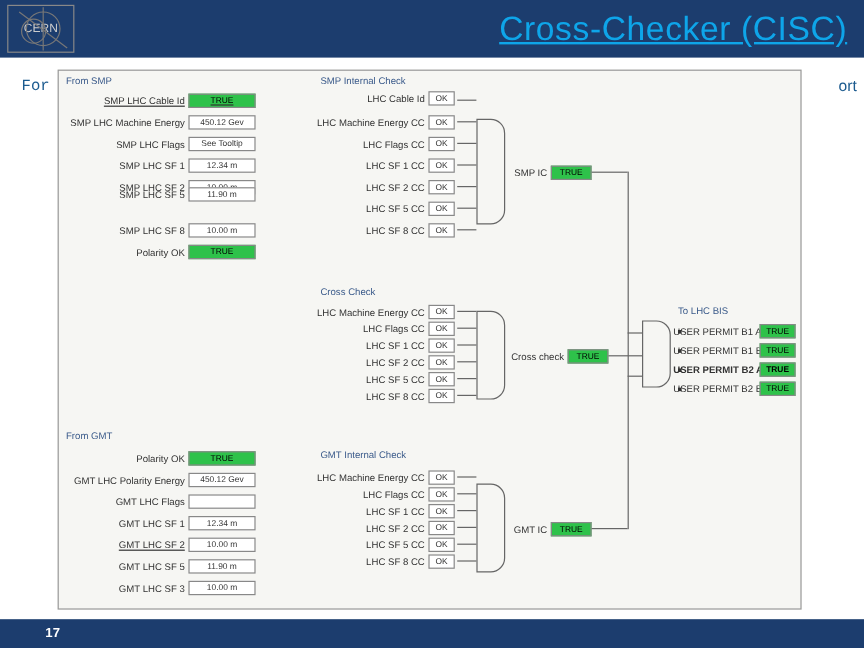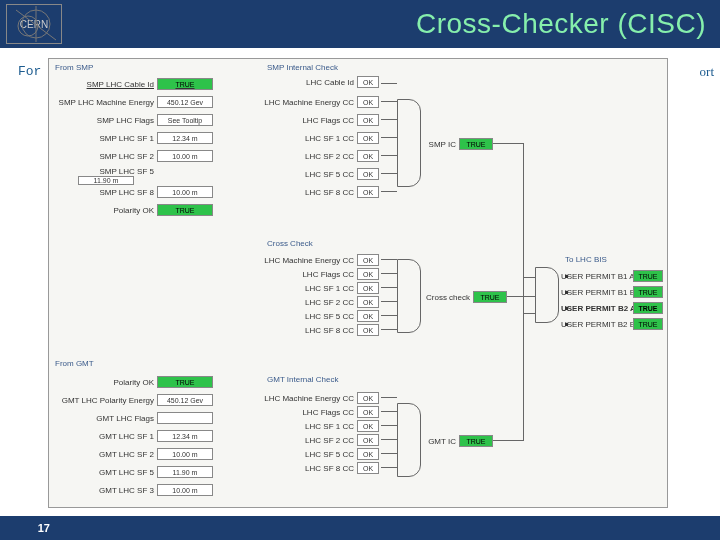--- a/index.html
+++ b/index.html
@@ -1,25 +1,25 @@
 <!DOCTYPE html>
 <html><head>
 <meta charset="utf-8">
 <style>
   * { margin: 0; padding: 0; box-sizing: border-box; }
   body { width: 720px; height: 540px; font-family: Arial, sans-serif; background: #fff; overflow: hidden; position: relative; }
 
   .header { height: 48px; background: #1c3d6e; display: flex; align-items: center; justify-content: space-between; padding: 0 6px; }
   .logo { width: 56px; height: 40px; background: #1c3d6e; border: 1px solid #888; display: flex; align-items: center; justify-content: center; color: #ccc; font-size: 10px; position: relative; }
   .logo svg { position: absolute; }
-  .title { color: #86efac; font-size: 28px; font-weight: 300; letter-spacing: 0.5px; padding-right: 8px; }
+  .title { color: #0ea5e9; font-size: 28px; font-weight: 300; letter-spacing: 0.5px; padding-right: 8px; text-decoration: underline; }
 
   .content { position: absolute; top: 48px; left: 0; right: 0; bottom: 24px; padding: 12px 20px 4px 20px; }
   .bg-text-left { position: absolute; top: 16px; left: 18px; color: #1c5b8f; font-family: 'Courier New', monospace; font-size: 13px; }
-  .bg-text-right { position: absolute; top: 16px; right: 6px; color: #1c5b8f; font-family: Liberation Serif, serif; font-size: 13px; }
+  .bg-text-right { position: absolute; top: 16px; right: 6px; color: #1c5b8f; font-family: Liberation Sans, sans-serif; font-size: 13px; }
 
   .panel { position: absolute; top: 10px; left: 48px; width: 620px; height: 450px; background: #f6f6f3; border: 1px solid #999; font-size: 8px; color: #333; }
 
   .section-label { position: absolute; color: #3a5a8a; font-size: 8px; }
 
   .row { position: absolute; display: flex; align-items: center; height: 14px; }
   .lbl { text-align: right; white-space: nowrap; padding-right: 3px; }
   .val { height: 12px; border: 1px solid #888; background: #fff; display: flex; align-items: center; justify-content: center; font-size: 7px; padding: 0 2px; white-space: nowrap; }
   .green { background: #2ec24a; color: #000; }
 
@@ -74,21 +74,21 @@
           <div class="val" style="width: 56px;">See Tooltip</div>
         </div>
         <div class="row" style="top: 72px; left: 6px;">
           <div class="lbl" style="width: 102px;">SMP LHC SF 1</div>
           <div class="val" style="width: 56px;">12.34 m</div>
         </div>
         <div class="row" style="top: 90px; left: 6px;">
           <div class="lbl" style="width: 102px;">SMP LHC SF 2</div>
           <div class="val" style="width: 56px;">10.00 m</div>
         </div>
-        <div class="row" style="top: 108px; left: 6px; flex-direction: column;">
+        <div class="row" style="top: 96px; left: 6px;">
           <div class="lbl" style="width: 102px;">SMP LHC SF 5</div>
           <div class="val" style="width: 56px;">11.90 m</div>
         </div>
         <div class="row" style="top: 126px; left: 6px; justify-content: flex-end;">
           <div class="lbl" style="width: 102px;">SMP LHC SF 8</div>
           <div class="val" style="width: 56px;">10.00 m</div>
         </div>
         <div class="row" style="top: 144px; left: 6px;">
           <div class="lbl" style="width: 102px;">Polarity OK</div>
           <div class="val green" style="width: 56px;">TRUE</div>
@@ -186,21 +186,21 @@
         </div>
         <div class="row" style="top: 352px; left: 6px;">
           <div class="lbl" style="width: 102px;">GMT LHC Flags</div>
           <div class="val" style="width: 56px;"></div>
         </div>
         <div class="row" style="top: 370px; left: 6px;">
           <div class="lbl" style="width: 102px;">GMT LHC SF 1</div>
           <div class="val" style="width: 56px;">12.34 m</div>
         </div>
         <div class="row" style="top: 388px; left: 6px;">
-          <div class="lbl" style="width: 102px;">GMT LHC SF 2</div>
+          <div class="lbl" style="width: 102px; text-decoration: underline;">GMT LHC SF 2</div>
           <div class="val" style="width: 56px;">10.00 m</div>
         </div>
         <div class="row" style="top: 406px; left: 6px;">
           <div class="lbl" style="width: 102px;">GMT LHC SF 5</div>
           <div class="val" style="width: 56px;">11.90 m</div>
         </div>
         <div class="row" style="top: 424px; left: 6px;">
           <div class="lbl" style="width: 102px;">GMT LHC SF 3</div>
           <div class="val" style="width: 56px;">10.00 m</div>
         </div>

